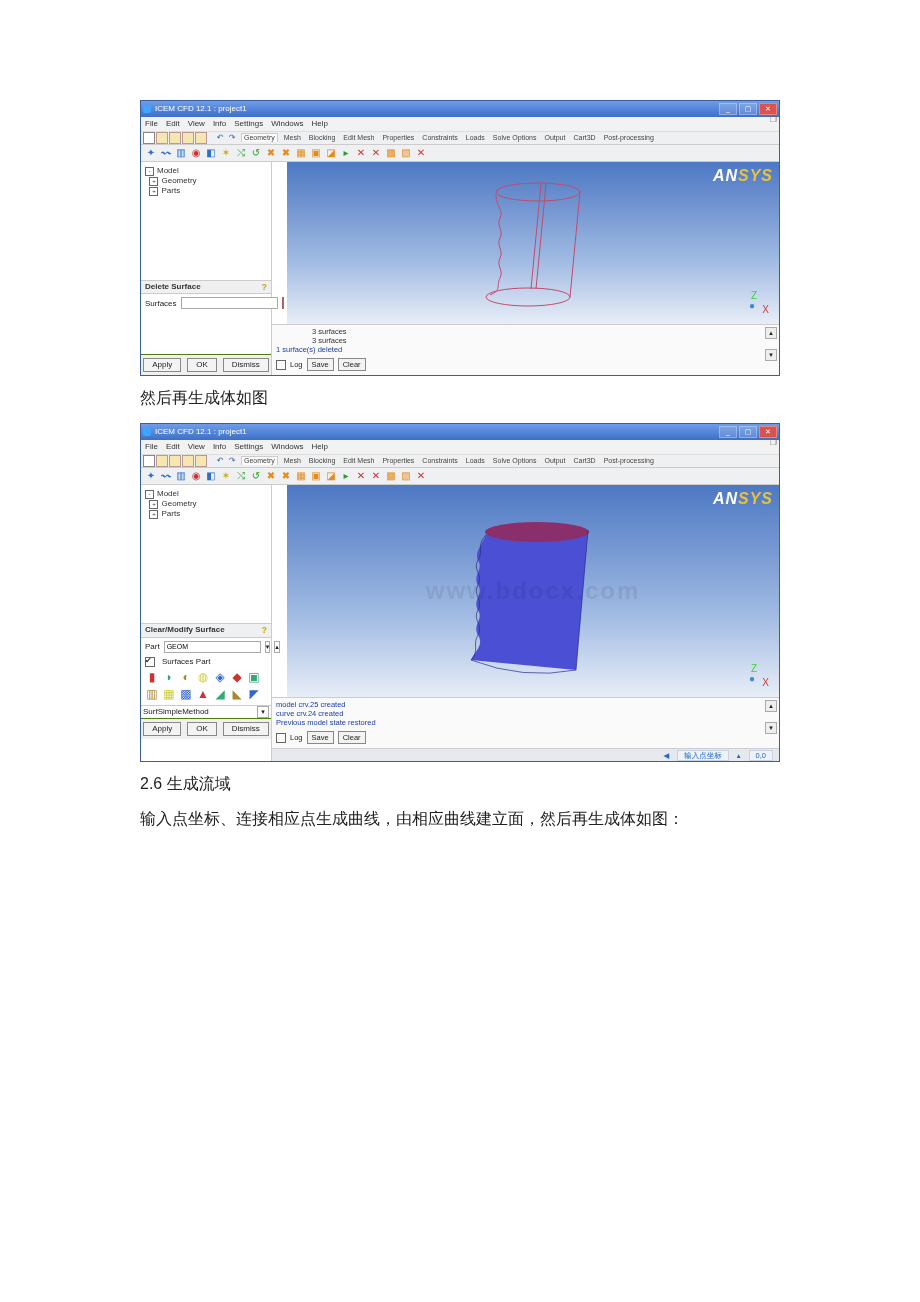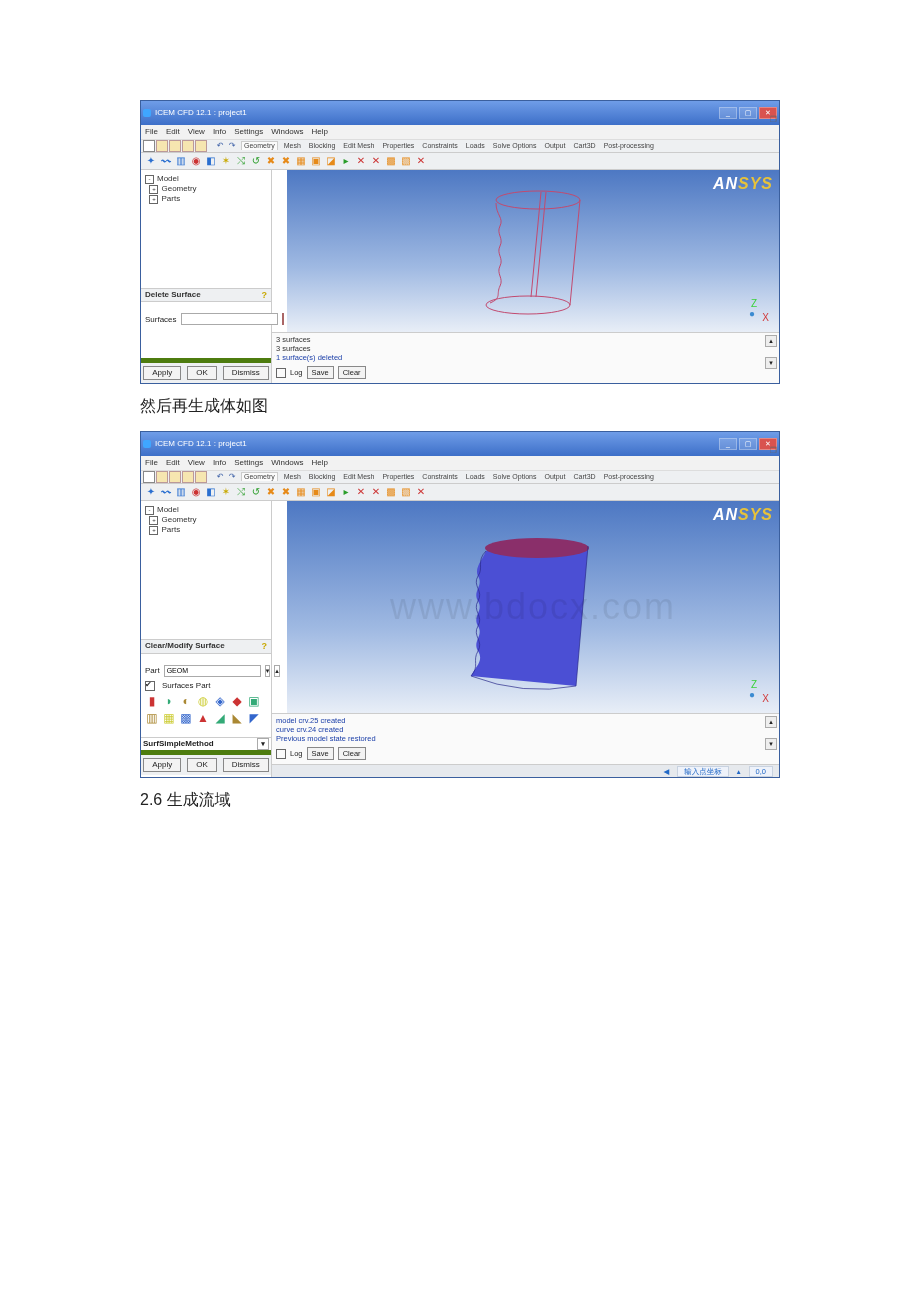--- a/index.html
+++ b/index.html
@@ -15,21 +15,21 @@
   }
   .app-window {
     border: 1px solid #3a5f9e;
     background: #fff;
     margin-bottom: 12px;
     font-size: 8px;
     line-height: 1.2;
     position: relative;
   }
   .title-bar {
-    height: 24px;
+    height: 16px;
     background: linear-gradient(to bottom, #6f9de8, #3d6fc8);
     display: flex;
     align-items: center;
     justify-content: space-between;
     padding: 0 2px;
     color: #fff;
   }
   .title-bar .title { display:flex; align-items:center; gap:4px; }
   .title-bar .app-icon { width:8px;height:8px;background:#3fa6ff;border-radius:2px;display:inline-block; }
   .win-controls { display:flex; gap:2px; }
@@ -93,34 +93,34 @@
   }
   .tree .node { white-space:pre; }
   .tree .box { display:inline-block;width:7px;height:7px;border:1px solid #666;text-align:center;line-height:6px;font-size:6px;margin-right:3px;color:#333;}
   .panel-title-row {
     display:flex;justify-content:space-between;align-items:center;
     background:#eef0f2;
     border-top:1px solid #ccc;border-bottom:1px solid #ccc;
     padding:1px 4px;font-weight:bold;color:#333;
   }
   .help-icon { color:#c8a800; font-size:9px; }
-  .panel-body { padding:11px 4px; display:flex; flex-direction:column; gap:4px; font-size:8px; }
+  .panel-body { padding:3px 4px; display:flex; flex-direction:column; gap:4px; font-size:8px; }
   .panel-body .row { display:flex; align-items:center; gap:4px; }
   .panel-body input.txt { flex:1; border:1px solid #aaa; height:10px; font-size:7px; padding:0 2px; }
   .panel-body .pick { width:10px;height:10px;display:inline-block;background:#e8b0b0;border:1px solid #a66; }
   .panel-body .dots { color:#888; }
   .panel-body .check { display:inline-block;width:8px;height:8px;border:1px solid #666;margin-right:3px;background:#fff;position:relative;}
   .panel-body .check.checked::after{content:"✔";position:absolute;top:-2px;left:-1px;font-size:8px;color:#333;}
   .tool-grid { display:flex; flex-wrap:wrap; gap:3px; }
   .tool-grid .ti { width:14px;height:14px;display:inline-flex;align-items:center;justify-content:center;font-size:12px;}
-  .subpanel-label { font-weight:bold; padding:0 2px; border-top:1px solid #ccc; display:flex; justify-content:space-between; align-items:center;}
+  .subpanel-label { font-weight:normal; padding:0 2px; border-top:1px solid #ccc; display:flex; justify-content:space-between; align-items:center;}
   .side-spacer { flex:1; }
   .footer-btns {
     display:flex;justify-content:center;gap:6px;
-    padding:3px 4px;border-top:5px solid #4d7c0f;background:#eef0f2;
+    padding:3px 4px;border-top:1px solid #4d7c0f;background:#eef0f2;
   }
   .footer-btns .btn {
     border:1px solid #888;background:#f3f3f3;padding:0 8px;height:12px;line-height:12px;font-size:8px;
   }
   .viewport-wrap { flex:1; display:flex; flex-direction:column; }
   .viewport {
     flex:1;
     background: linear-gradient(to bottom, #4d78c3 0%, #9fb9e2 60%, #e8eef7 100%);
     position:relative;
     height:160px;
@@ -139,37 +139,37 @@
   }
   .axis-triad .z { color:#3bd13b; position:absolute; bottom:16px; right:12px; }
   .axis-triad .y { color:#3b8bd1; position:absolute; bottom:6px; right:14px; }
   .axis-triad .x { color:#d13b3b; position:absolute; bottom:2px; right:0; }
   .wire-shape { stroke:#c24a6f; stroke-width:1; fill:none; }
   .solid-shape { fill:#4b4fd4; }
   .solid-top { fill:#8a2f6a; }
   .solid-edge { stroke:#2a2a8a; stroke-width:0.7; fill:none; }
   .watermark {
     position:absolute; top:50%; left:50%; transform:translate(-50%,-50%);
-    font-size:36px; color:rgba(0,0,0,0.08); font-weight:normal; letter-spacing:2px; pointer-events:none;
+    font-size:24px; color:rgba(0,0,0,0.08); font-weight:bold; letter-spacing:2px; pointer-events:none;
     white-space:nowrap;
   }
   .log-pane {
     background:#fafafa;
     border-top:1px solid #ccc;
     padding:2px 4px 4px 4px;
     font-size:7.5px;
     position:relative;
     min-height:30px;
   }
   .log-pane .scroll-up,.log-pane .scroll-down{
     position:absolute; right:2px; width:10px;height:10px;
     border:1px solid #aaa;background:#eee;text-align:center;line-height:9px;font-size:7px;
   }
   .log-pane .scroll-up{top:2px;} .log-pane .scroll-down{bottom:14px;}
-  .log-pane .line1 { color:#333; }
+  .log-pane .line1 { color:#333;margin-left:36px; }
   .log-pane .link { color:#1a3ea8; }
   .log-cmd-row { margin-top:4px; display:flex; align-items:center; gap:4px; }
   .log-cmd-row .chk { display:inline-block;width:8px;height:8px;border:1px solid #666; }
   .log-cmd-row .lbtn { border:1px solid #888;background:#f3f3f3;padding:0 4px;height:11px;line-height:11px;font-size:7.5px; }
   .statusbar { height:12px;background:#e6e9ed;border-top:1px solid #ccc;display:flex;justify-content:flex-end;align-items:center;gap:8px;padding:0 6px;font-size:7.5px;color:#2269c7;}
   .statusbar .seg { border:1px solid #c8d2e0; padding:0 6px; background:#eef2fa;}
   .caption { margin:10px 0 14px 0; font-size:16px; color:#222; }
 </style>
 </head>
 <body>
@@ -463,14 +463,15 @@
           <span style="color:#2269c7">◀</span>
           <span class="seg">输入点坐标</span>
           <span style="color:#2269c7">▴</span>
           <span class="seg">0,0</span>
         </div>
       </div>
     </div>
   </div>
 
   <div class="caption">2.6 生成流域</div>
+  <div class="caption">输入点坐标、连接相应点生成曲线，由相应曲线建立面，然后再生成体如图：</div>
 
 </div>
 
 </body></html>

